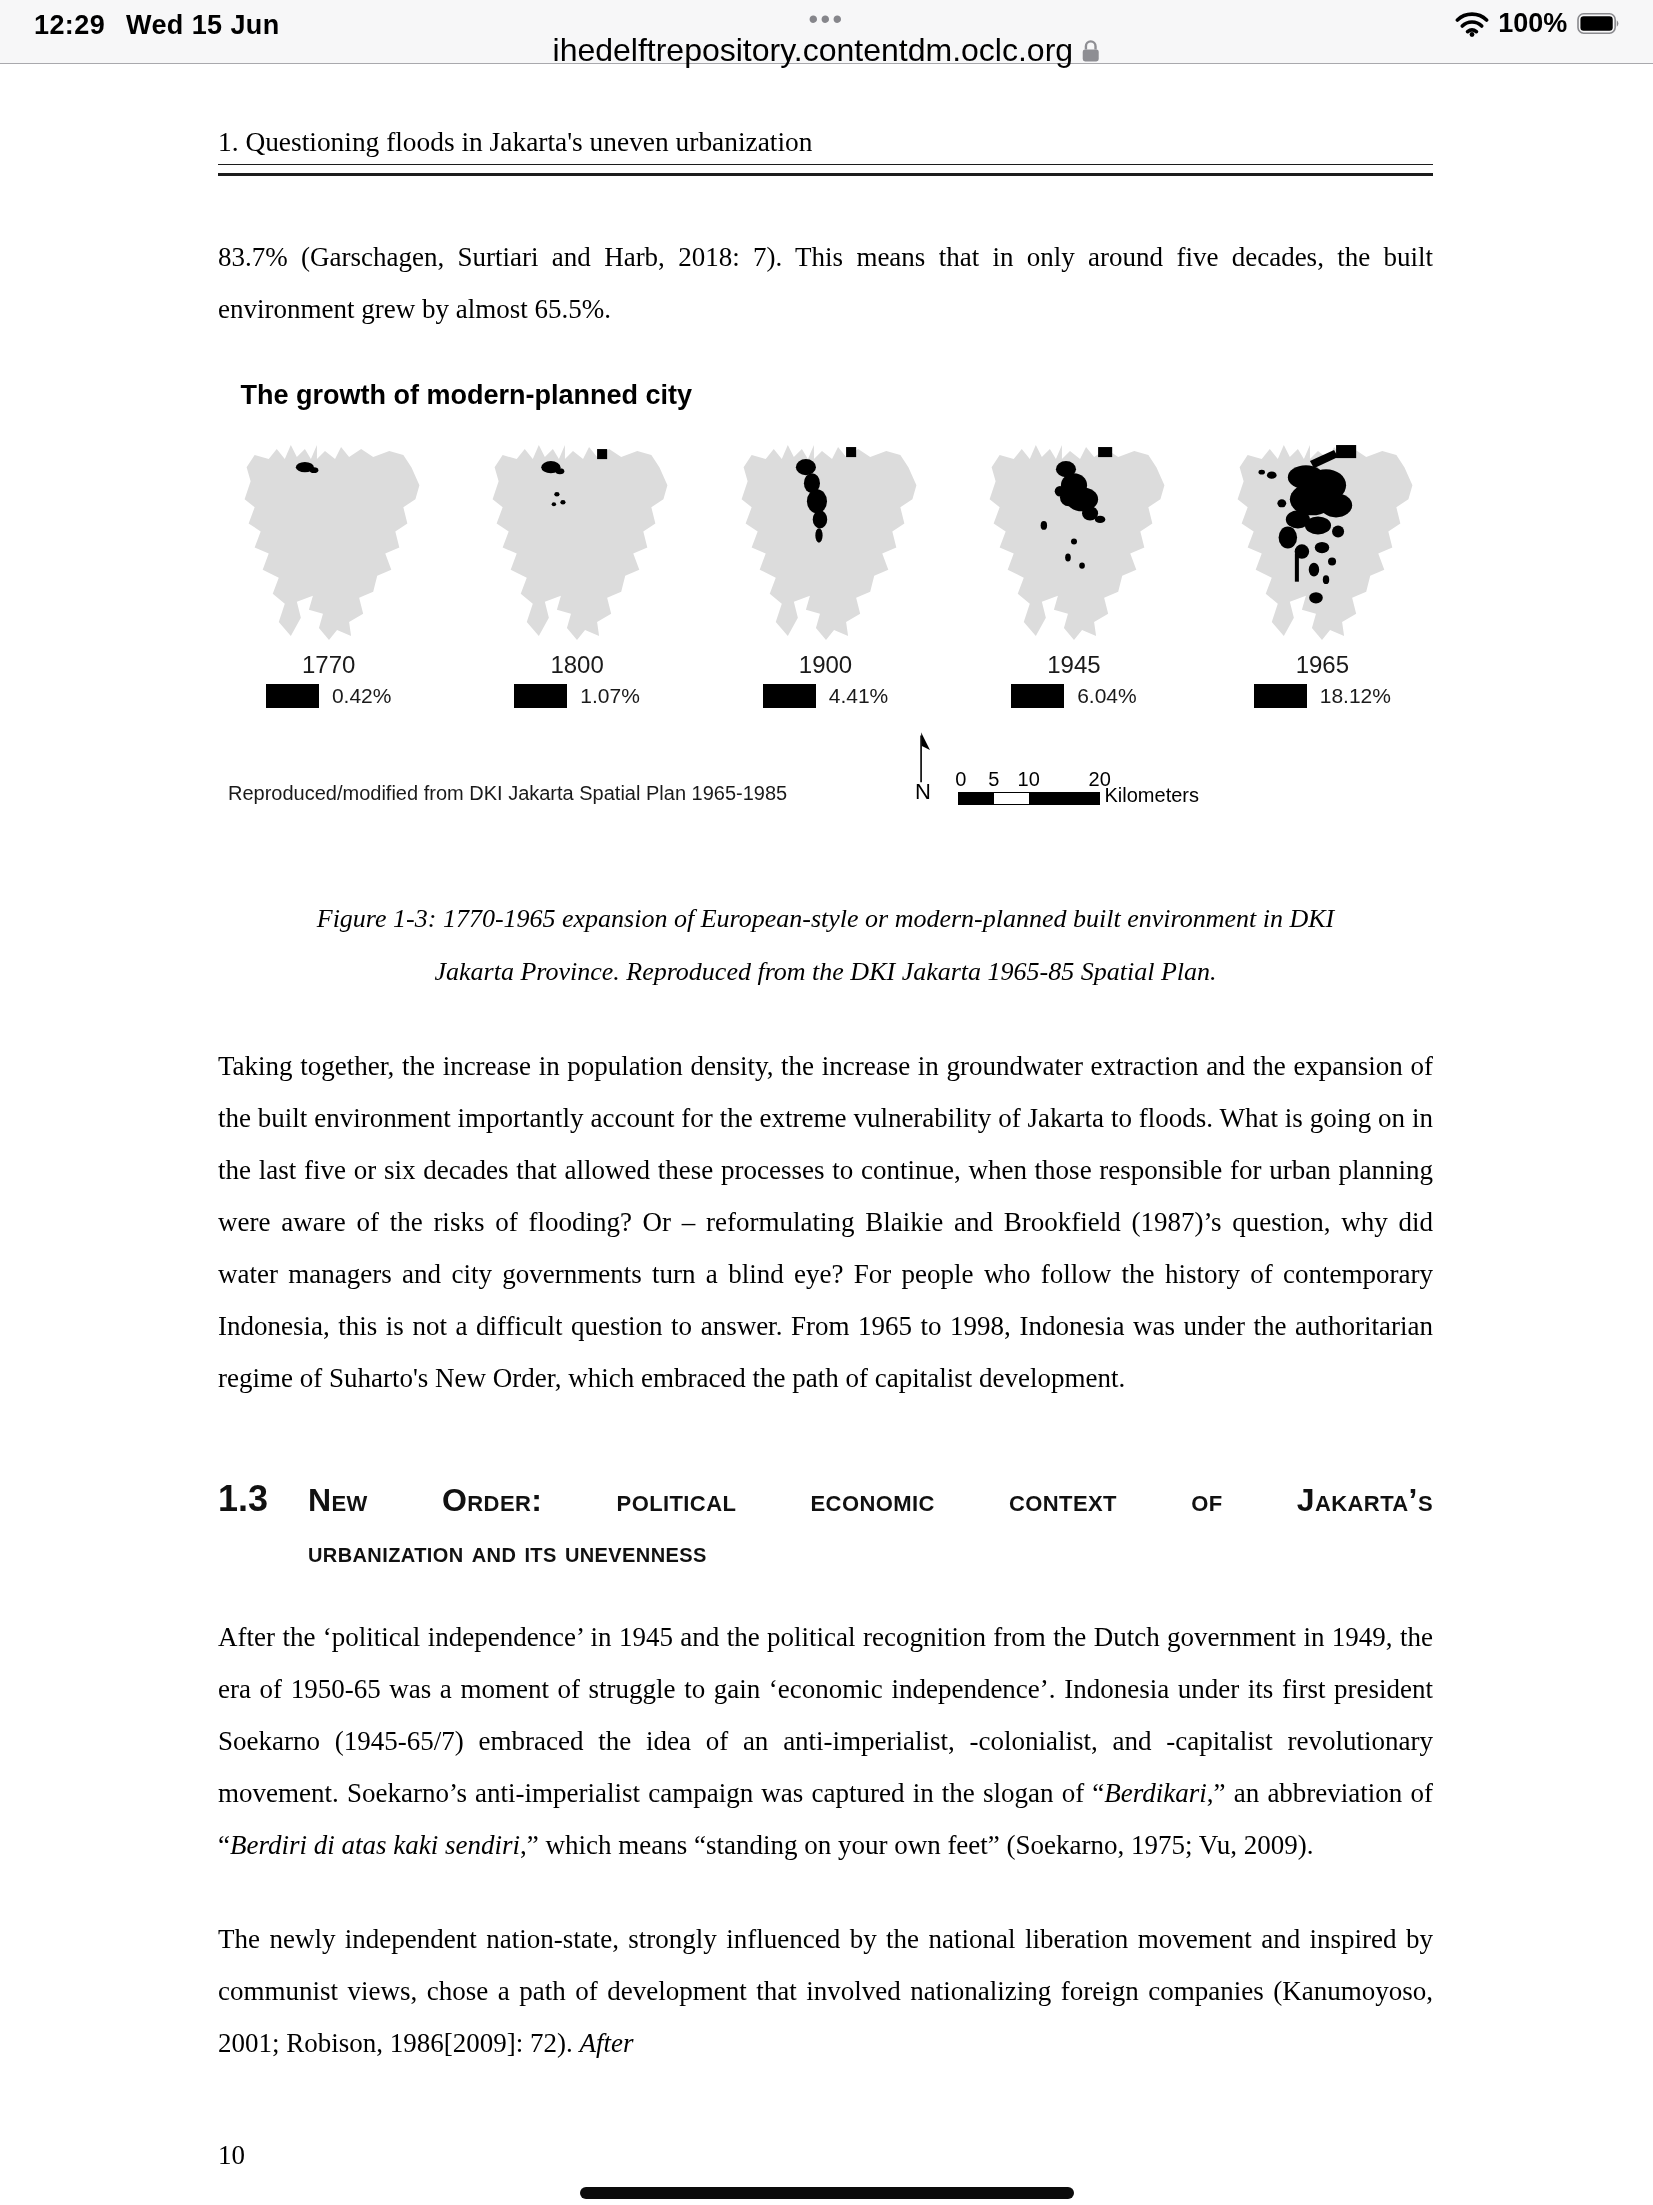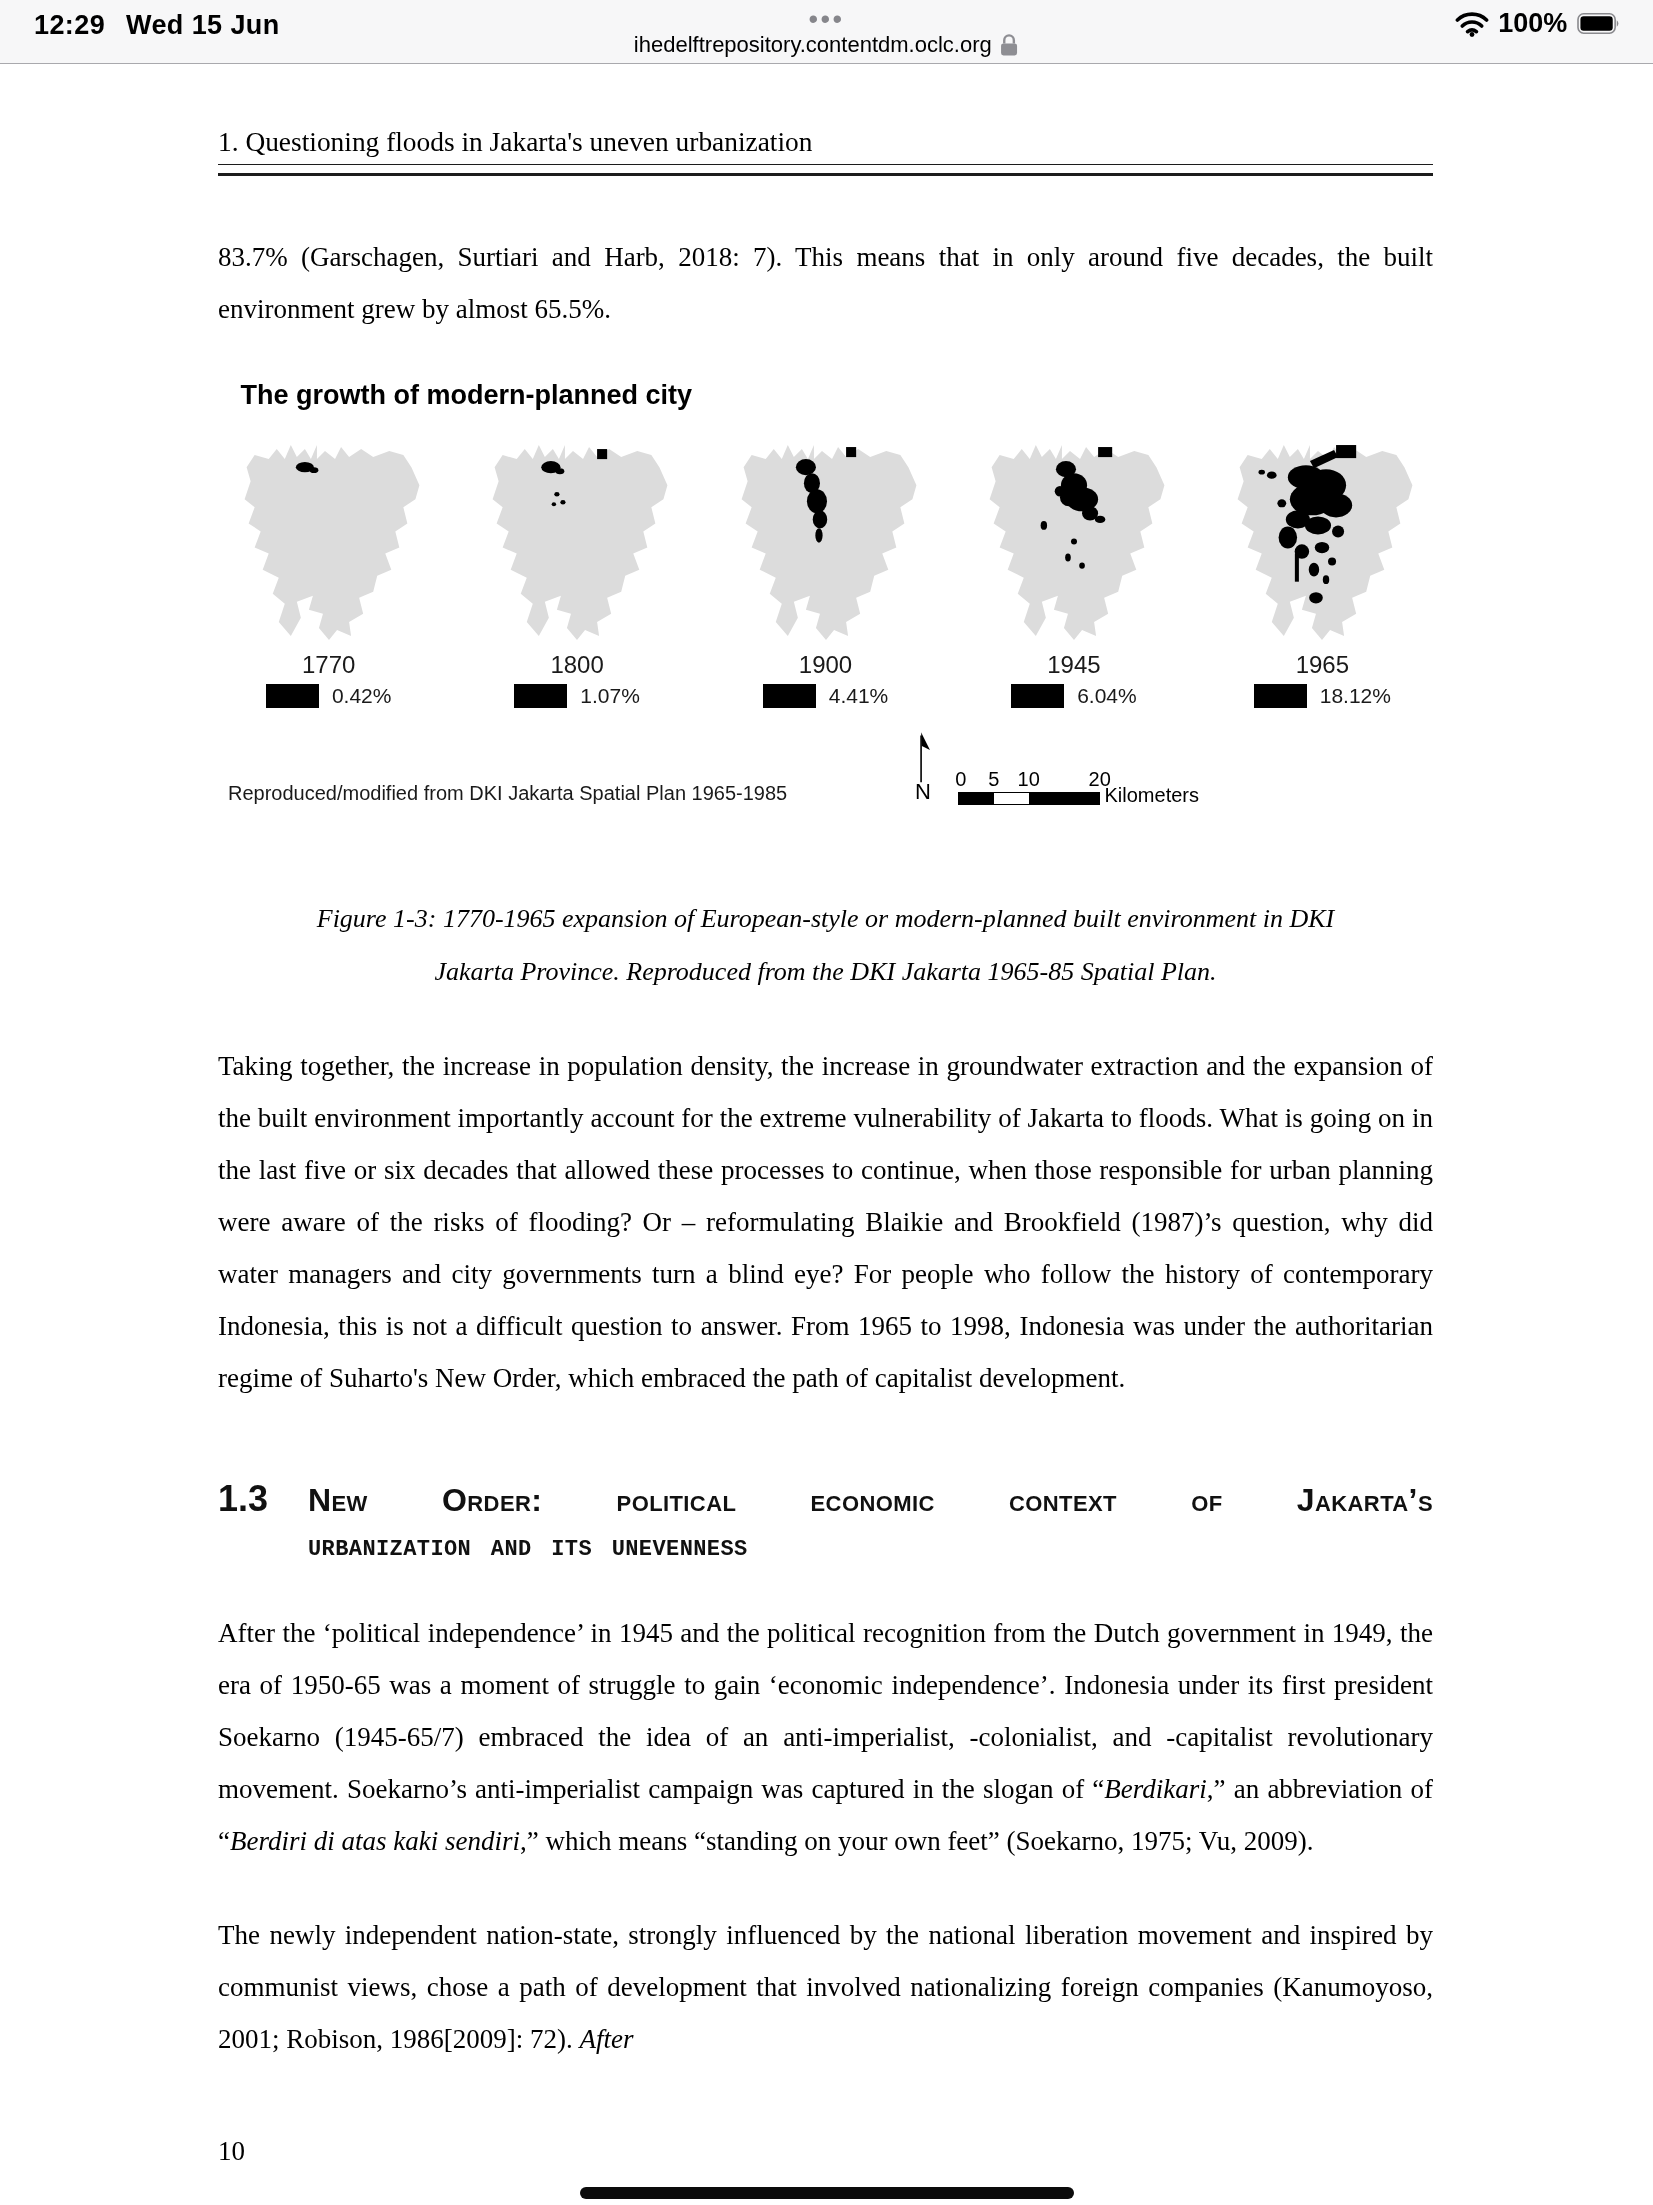--- a/index.html
+++ b/index.html
@@ -11,21 +11,21 @@
   .topbar{
     position:absolute;top:0;left:0;width:1653px;height:64px;
     background:#f7f7f8;border-bottom:1.6px solid #a9a9ad;box-sizing:border-box;
     font-family:"Liberation Sans",sans-serif;
   }
   .status-left{position:absolute;left:34px;top:9.7px;font-size:27px;font-weight:600;letter-spacing:0.4px;}
   .status-left .date{margin-left:21px;font-weight:600;}
   .tab-dots{position:absolute;left:50%;top:4.8px;transform:translateX(-50%);
     color:#86868b;font-size:27.4px;letter-spacing:2.4px;line-height:1;cursor:default;}
   .url-row{position:absolute;left:50%;top:32px;transform:translateX(-50%);
-    display:flex;align-items:center;gap:8px;font-size:22px;color:#000;}
+    display:flex;align-items:center;gap:8px;font-size:32px;color:#000;}
   .status-right{position:absolute;right:32px;top:8px;display:flex;align-items:center;gap:9.7px;font-size:27px;font-weight:600;}
   .batt-svg,.wifi-svg,.lock-svg{display:block;}
   
   .doc{position:absolute;left:218px;top:79px;width:1215px;}
   .running-header{margin-top:48px;font-size:27.4px;}
   .rule-thin{height:1.6px;background:#1c1c1c;margin-top:5.7px;}
   .rule-thick{height:3.2px;background:#1c1c1c;margin-top:7.3px;}
   .body-para{font-size:27px;line-height:52px;text-align:justify;margin:0;}
   .para-intro{margin-top:55px;}
   .para-taking{margin-top:42px;}
@@ -54,21 +54,21 @@
   .seg-b{background:#000;}
   .seg-w{background:#fff;}
   .scale-unit{font-size:20px;line-height:1;padding-bottom:0px;}
   .fig-caption{margin-top:87px;text-align:center;font-family:"Liberation Serif",serif;
     font-style:italic;font-size:26px;line-height:53px;}
   
   .section-heading{margin-top:74px;font-family:"Liberation Sans",sans-serif;font-weight:bold;color:#111;}
   .sec-row{display:flex;align-items:baseline;}
   .sec-num{font-size:36px;width:90px;flex:none;}
   .sec-line1{flex:1;font-variant:small-caps;font-size:32px;text-align:justify;text-align-last:justify;letter-spacing:0.4px;}
-  .sec-line2{margin-left:90px;font-variant:small-caps;font-size:32px;margin-top:8px;letter-spacing:0.4px;font-family:Liberation Mono, monospace;}
+  .sec-line2{margin-left:90px;font-variant:small-caps;font-size:28px;margin-top:17px;letter-spacing:0.4px;}
   
   .page-num{margin-top:71px;font-size:27px;}
   .home-indicator{position:absolute;left:50%;bottom:5.7px;transform:translateX(-50%);
     width:494px;height:12px;border-radius:7.3px;background:#0b0b0b;}
 </style>
 </head>
 <body>
 
 <div class="topbar">
   <div class="status-left">

